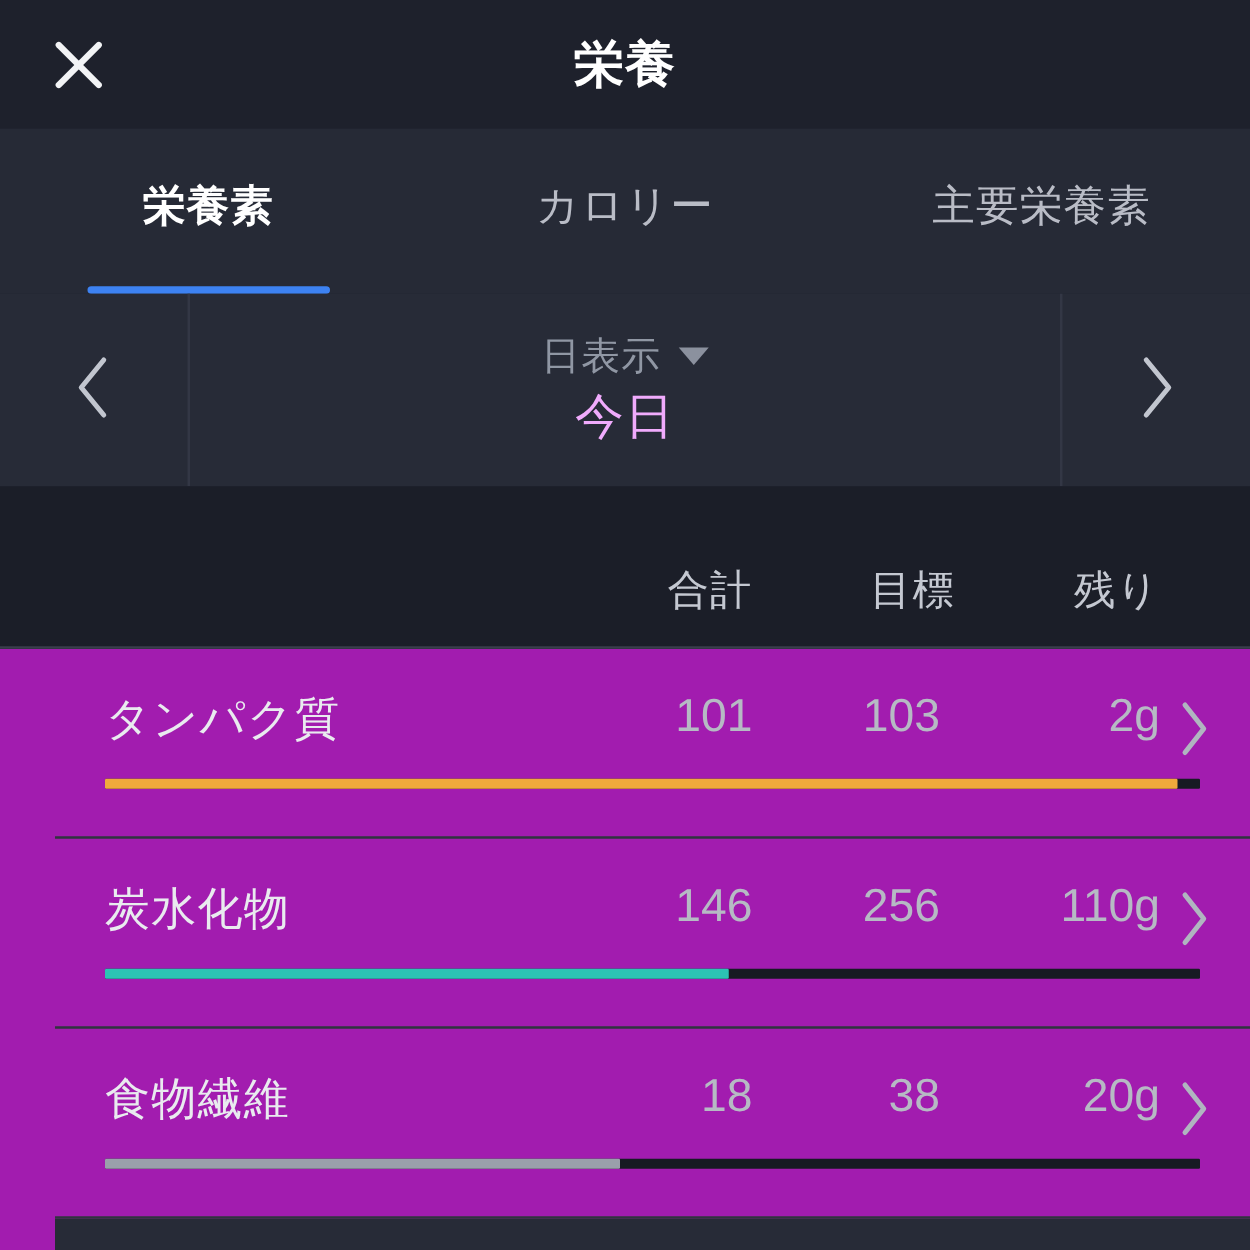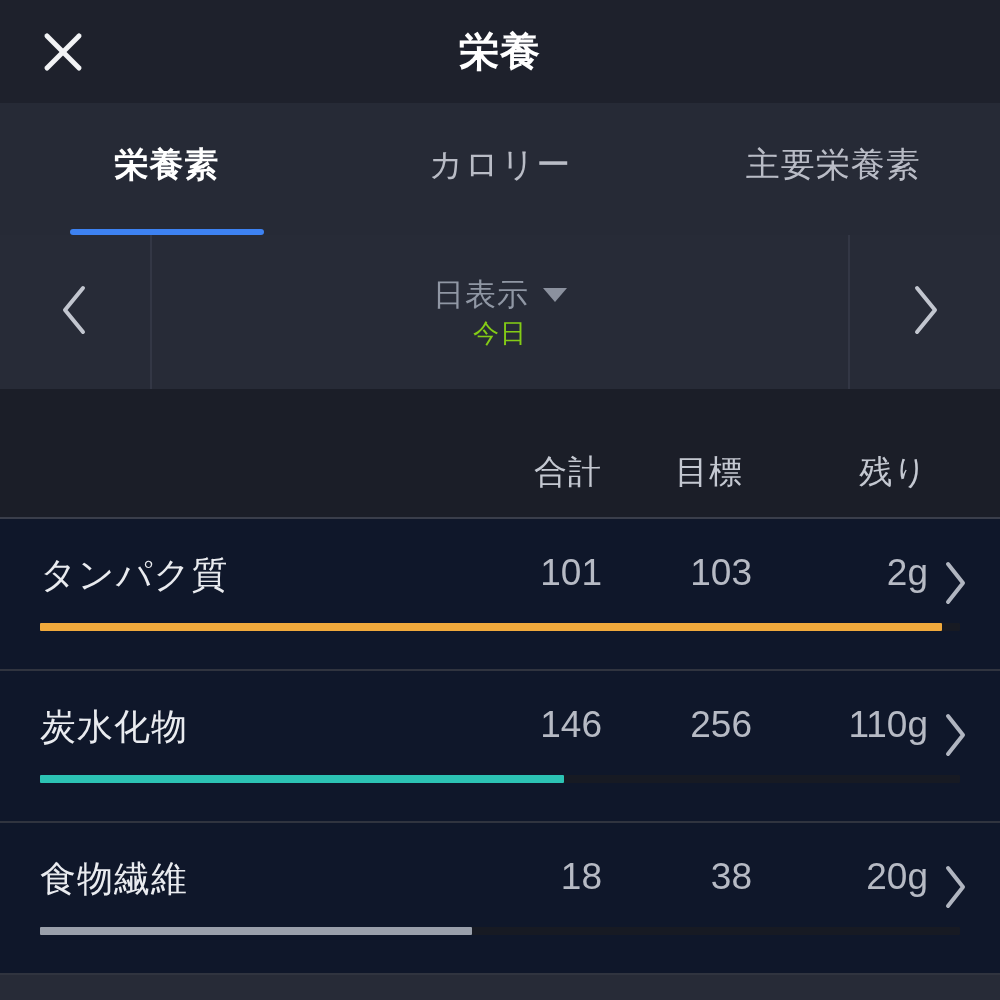--- a/index.html
+++ b/index.html
@@ -148,22 +148,22 @@
     letter-spacing: 1px;
   }
   .caret-down {
     width: 0;
     height: 0;
     border-left: 12px solid transparent;
     border-right: 12px solid transparent;
     border-top: 14px solid #8b919e;
   }
   .date-value {
-    font-size: 26px;
-    color: #84cc16;
+    font-size: 39px;
+    color: #f0abfc;
     letter-spacing: 1px;
   }
 
   
   .col-head {
     height: 128px;
     flex: 0 0 128px;
     background: #1b1e28;
     border-bottom: 2px solid #3a3e4b;
     display: flex;
@@ -172,27 +172,28 @@
   }
   .col-head .col {
     position: absolute;
     text-align: left;
     font-size: 33px;
     color: #c4c8d1;
     letter-spacing: 1px;
     bottom: 22px;
   }
   .col-total  { right: 398px; }
-  .col-goal   { right: 257px; }
+  .col-goal   { right: 236px; }
   .col-left   { right: 72px; }
 
   .rows {
     flex: 1 1 auto;
-    background: #0f172a;
+    background: #a21caf;
     overflow: hidden;
+    padding-left: 44px;
   }
   .row {
     position: relative;
     height: 150px;
     border-bottom: 2px solid #30343f;
     cursor: pointer;
   }
   .row-name {
     position: absolute;
     left: 40px;

